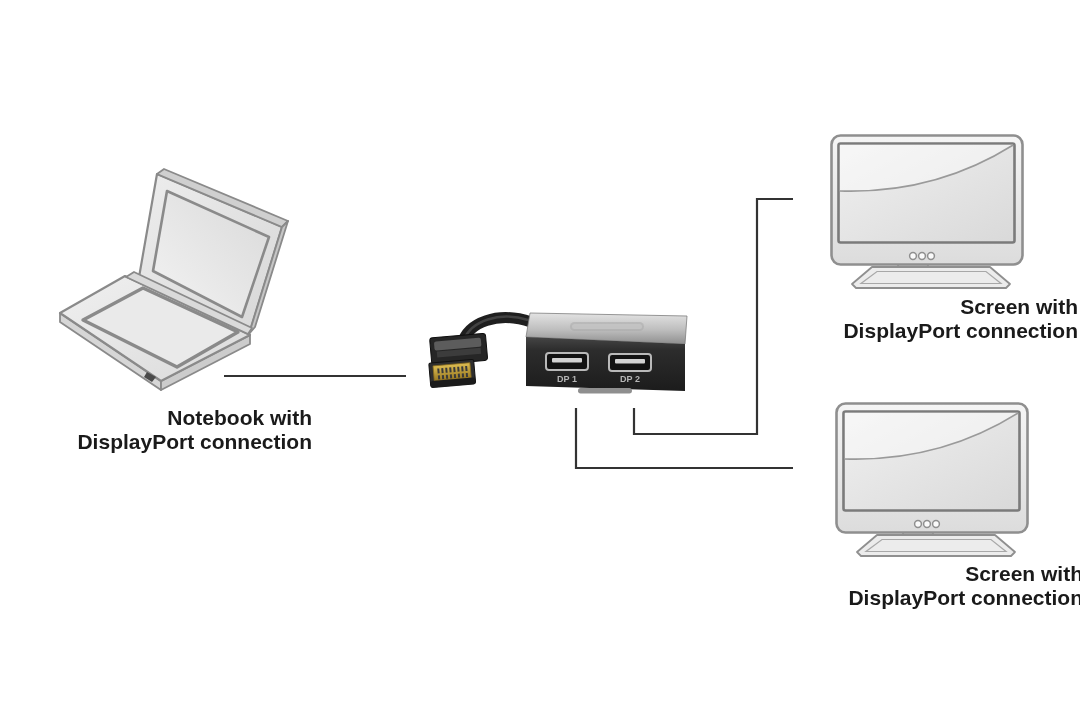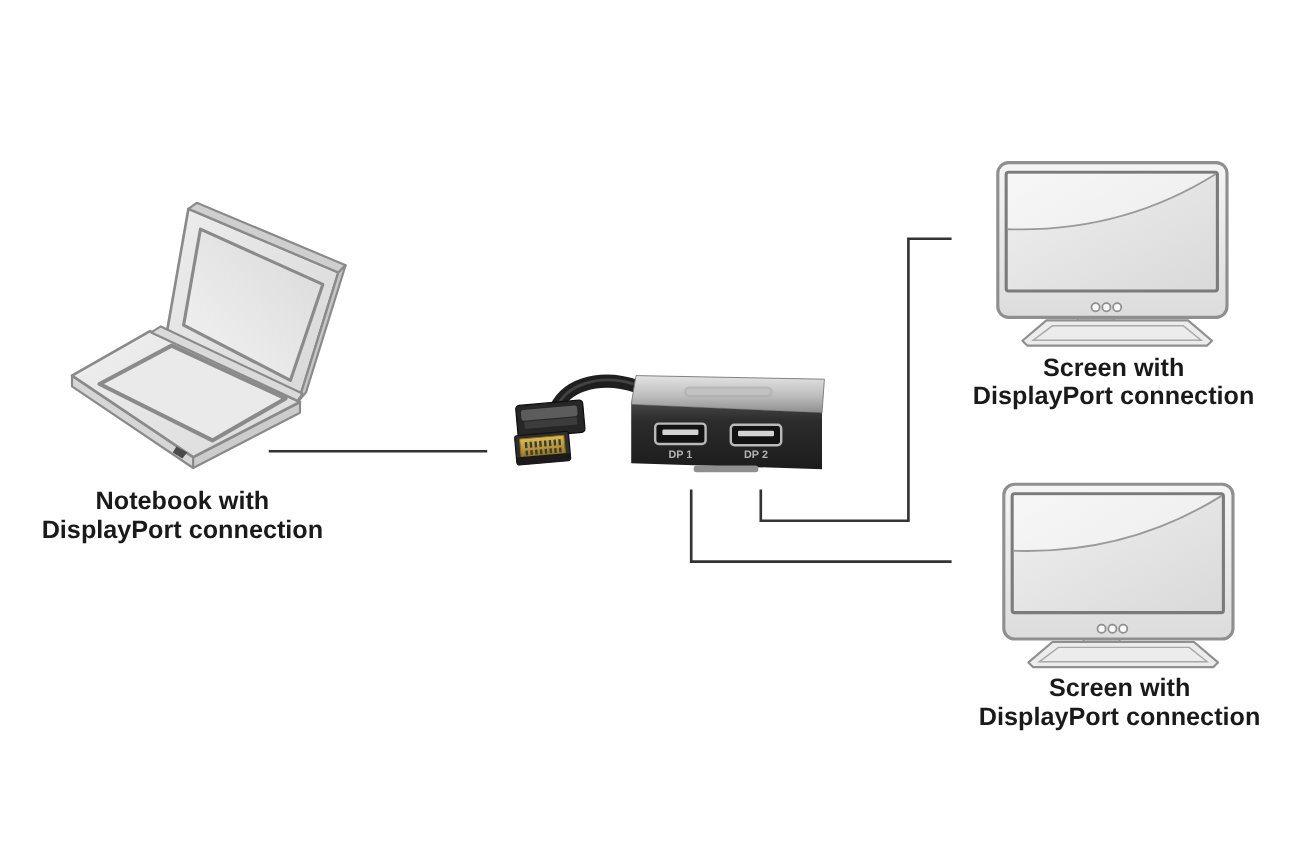--- a/index.html
+++ b/index.html
@@ -7,21 +7,21 @@
     position:relative;
     width:1080px;height:720px;
     background:#ffffff;
     font-family:"Liberation Sans",sans-serif;
     overflow:hidden;
   }
   .scene{position:absolute;left:0;top:0;}
   .label{
     position:absolute;
     width:300px;
-    text-align:center;
+    text-align:right;
     font-weight:bold;
     font-size:21px;
     line-height:24px;
     color:#1a1a1a;
     letter-spacing:0px;
   }
   .label span{display:block;}
   .port-label{
     font-family:"Liberation Sans",sans-serif;
     font-size:9px;
@@ -145,21 +145,21 @@
     </g>
 
     <g transform="translate(830,134)">
       <use href="#monitor-shape"></use>
     </g>
     <g transform="translate(835,402)">
       <use href="#monitor-shape"></use>
     </g>
   </svg>
 
-  <div class="label" style="left:2px;top:406px;">
+  <div class="label" style="left:12px;top:406px;">
     <span>Notebook with</span>
     <span>DisplayPort connection</span>
   </div>
 
   <div class="label" style="left:778px;top:295px;">
     <span>Screen with</span>
     <span>DisplayPort connection</span>
   </div>
 
   <div class="label" style="left:783px;top:562px;">

